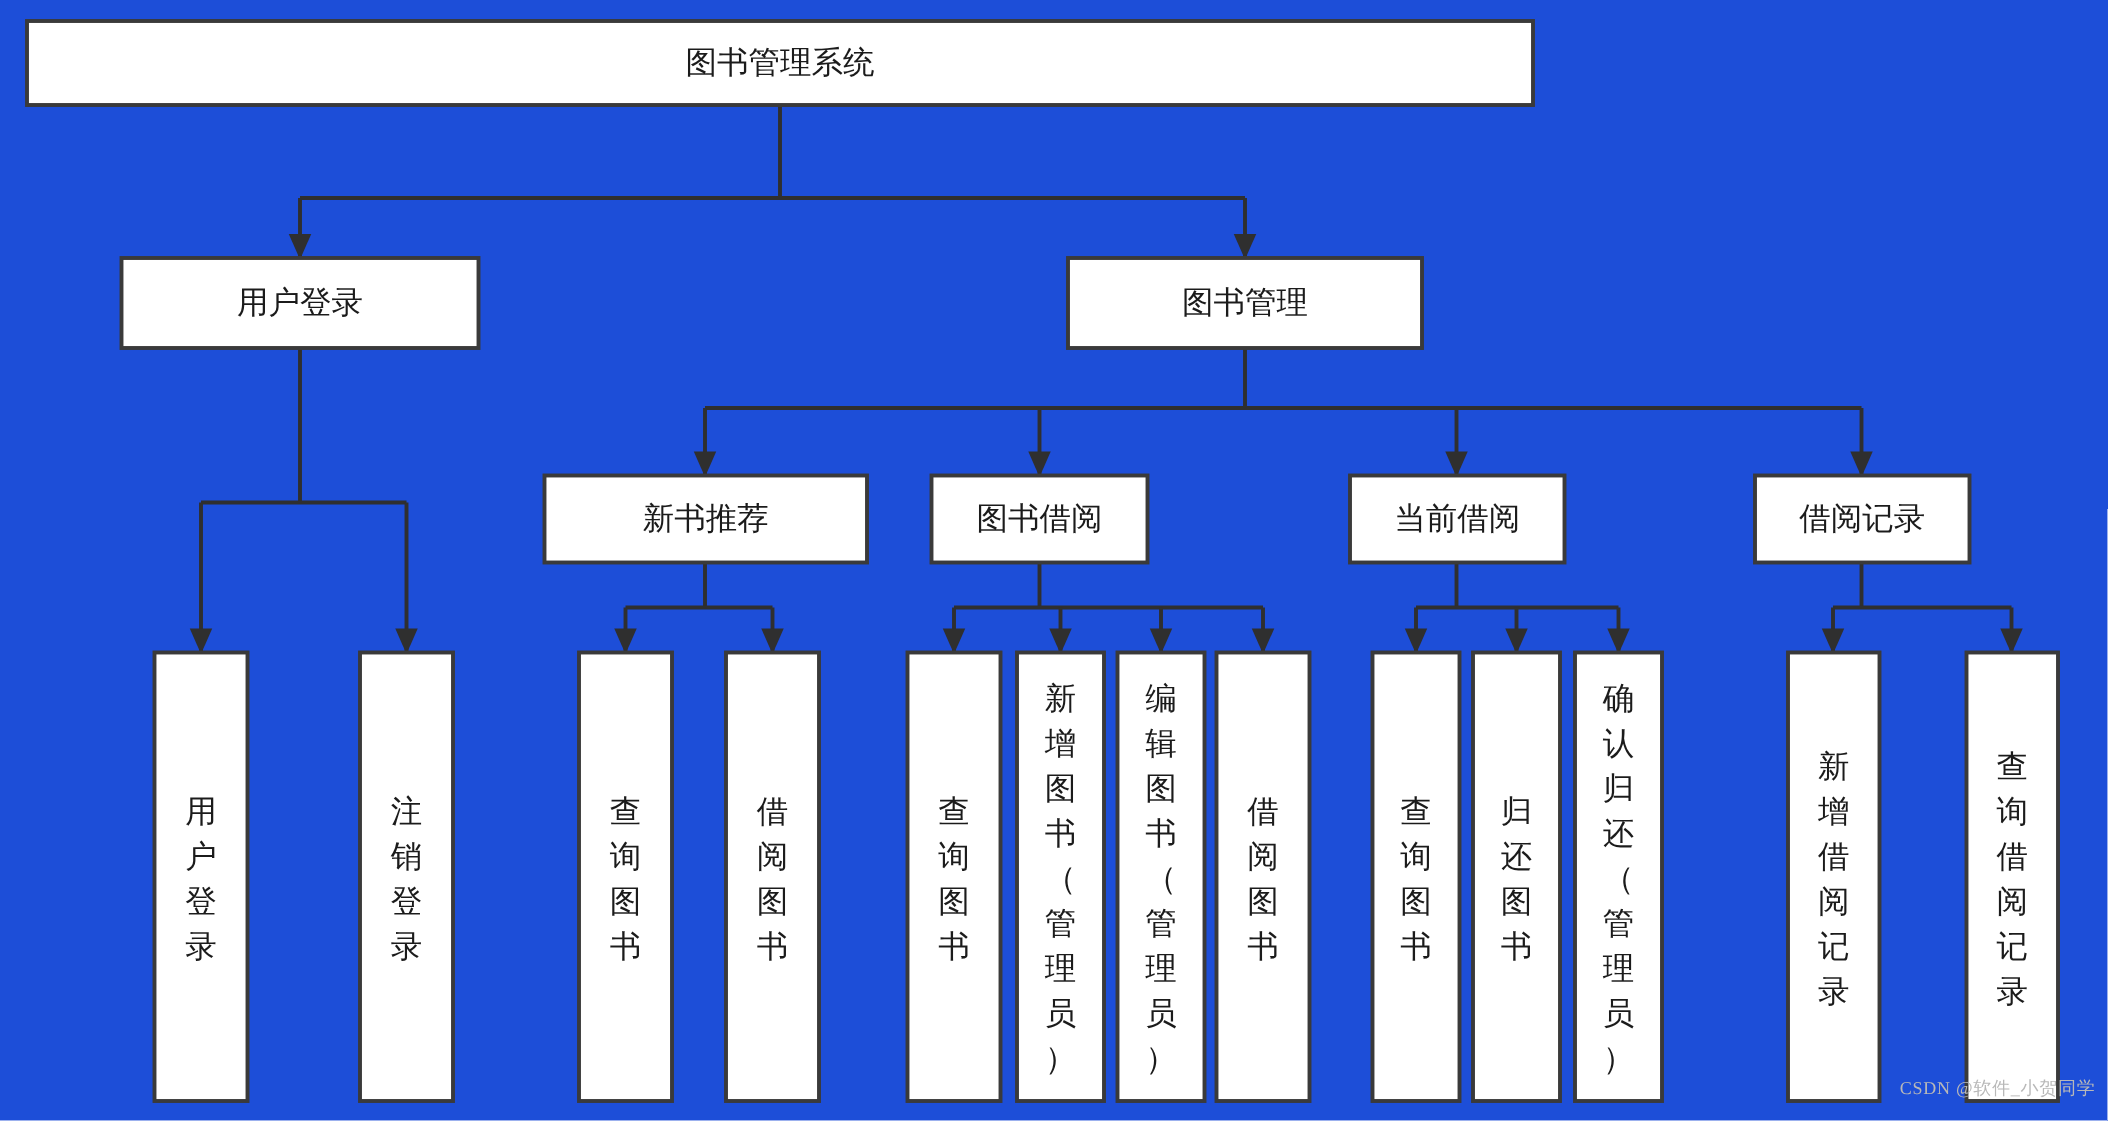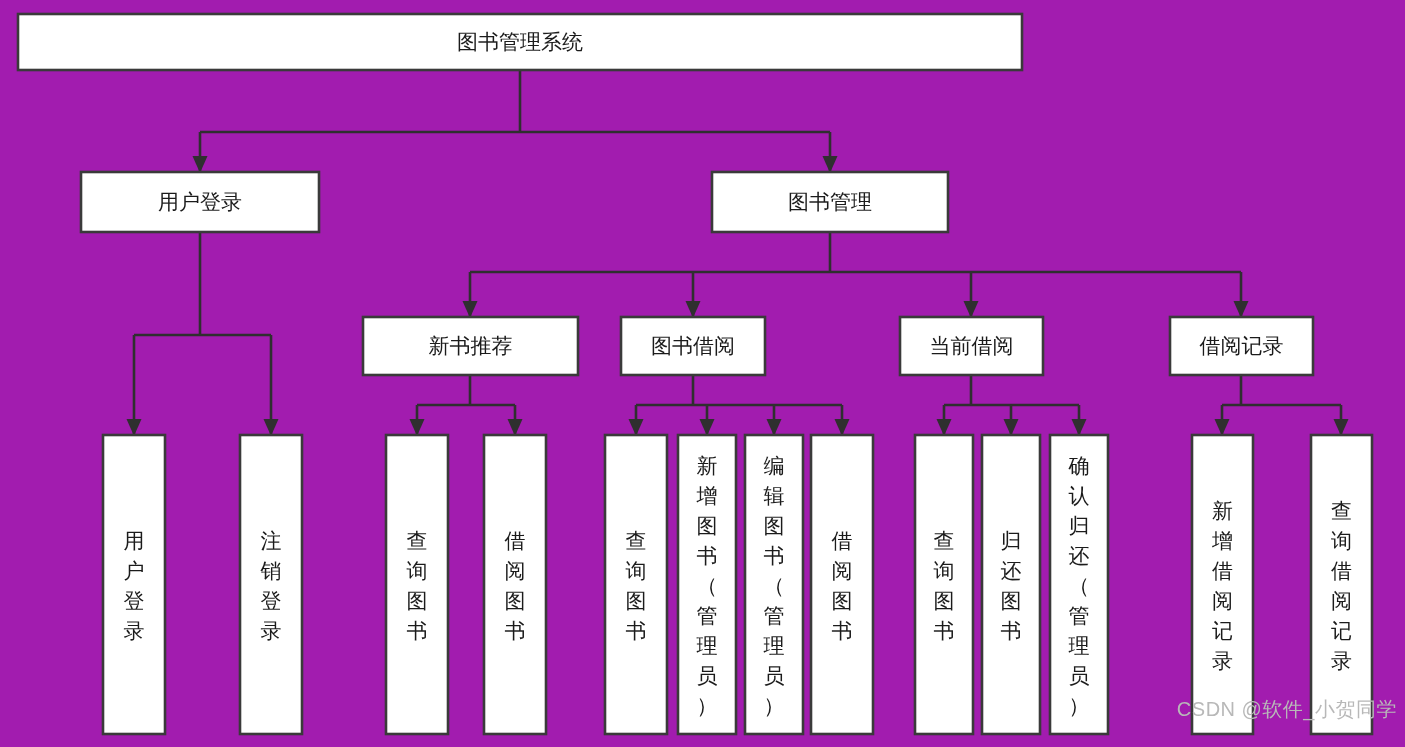--- a/index.html
+++ b/index.html
@@ -8,21 +8,21 @@
     padding: 0;
     background: #ffffff;
   }
   body {
     font-family: "DejaVu Sans", "Liberation Sans", sans-serif;
   }
   #diagram-root {
     position: relative;
     width: 1405px;
     height: 747px;
-    background: #a21caf;
+    background: #1d4ed8;
     overflow: hidden;
   }
   svg.diagram-canvas {
     position: absolute;
     top: 0;
     left: 0;
     width: 1405px;
     height: 747px;
     display: block;
   }
@@ -50,23 +50,23 @@
   }
   .node-label-v {
     font-family: "DejaVu Sans", "Liberation Sans", sans-serif;
     font-size: 21px;
     fill: #1b1b1b;
     text-anchor: middle;
   }
   .watermark-text {
     position: absolute;
     right: 8px;
-    bottom: 24px;
-    font-family: Liberation Sans, sans-serif;
-    font-size: 20px;
+    bottom: 13px;
+    font-family: Liberation Serif, serif;
+    font-size: 12px;
     color: #b8b8b8;
     white-space: nowrap;
     letter-spacing: 0.5px;
     user-select: none;
   }
 </style>
 </head>
 <body>
 
 <div id="diagram-root">

